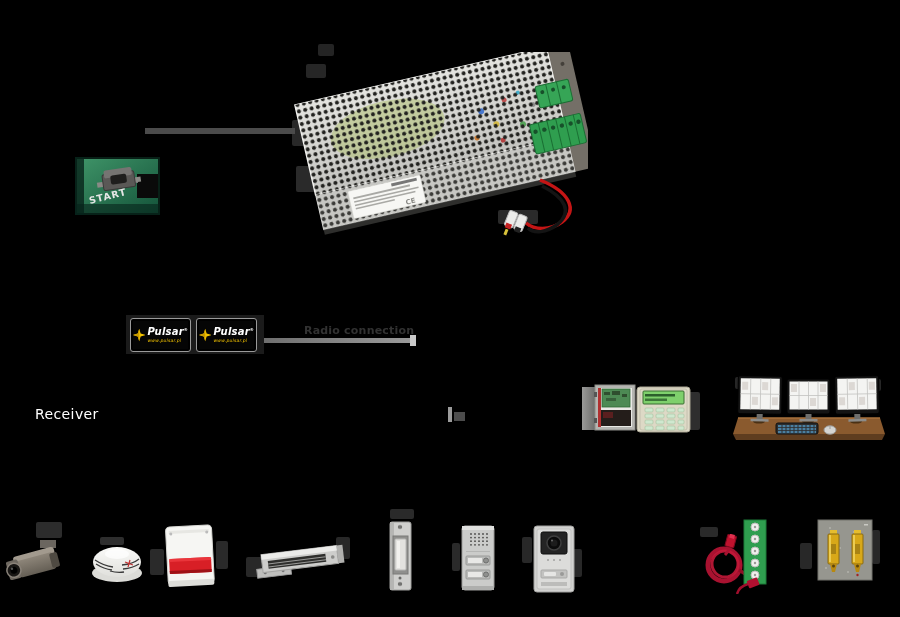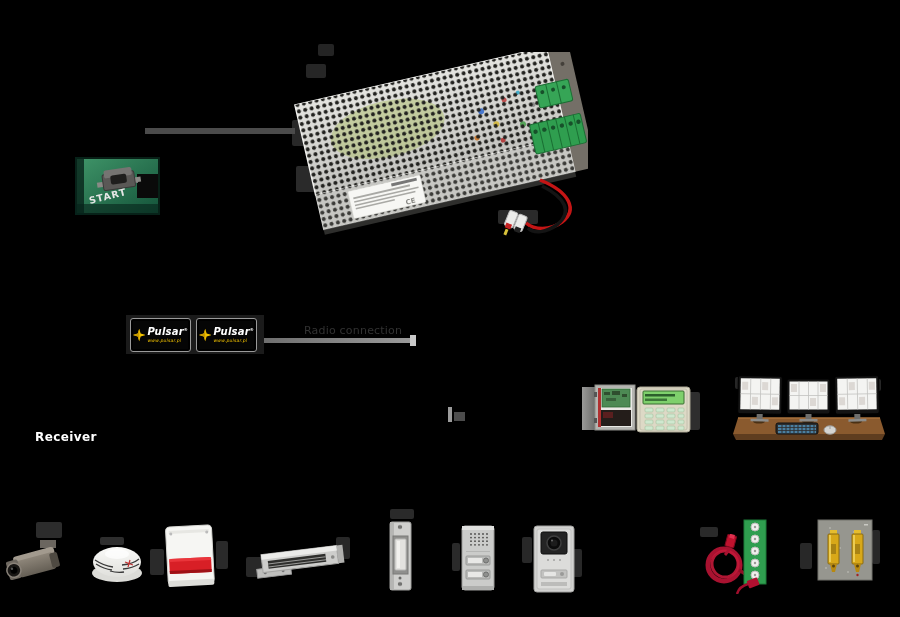--- a/index.html
+++ b/index.html
@@ -1,21 +1,21 @@
 <!DOCTYPE html>
 <html><head>
 <meta charset="utf-8">
 <style>
   html,body{margin:0;padding:0;background:#000;}
   #stage{position:relative;width:900px;height:617px;background:#000;overflow:hidden;
          font-family:"DejaVu Sans","Liberation Sans",sans-serif;}
   .abs{position:absolute;}
   .blob{position:absolute;border-radius:2px;}
-  #receiver-label{left:35px;top:406px;color:#ffffff;font-size:12px;font-weight:bold;letter-spacing:.4px;margin-top:24px;}
-  #connection-label{left:304px;top:324px;color:#323232;font-size:11px;font-weight:normal;letter-spacing:.2px;white-space:nowrap;}
+  #receiver-label{left:35px;top:406px;color:#ffffff;font-size:14px;font-weight:normal;letter-spacing:.4px;}
+  #connection-label{left:304px;top:324px;color:#323232;font-size:11px;font-weight:bold;letter-spacing:.2px;white-space:nowrap;}
   #top-connector{left:145px;top:128px;width:150px;height:6px;background:#4b4b4b;}
   #gray-bar{left:261px;top:338px;width:151px;height:5px;background:linear-gradient(90deg,#6e6e6e,#9a9a9a);}
   #gray-bar-nub{left:410px;top:335px;width:6px;height:11px;background:#c9c9c9;}
   #logo-strip{left:126px;top:315px;width:138px;height:39px;background:#1b1b1b;}
   .pulsar-logo{position:absolute;top:318px;width:61px;height:34px;background:#050505;
     border:1px solid #9a9a9a;border-radius:3px;box-shadow:inset 0 0 0 2px #000;
     display:flex;align-items:center;gap:2px;padding:2px 2px;box-sizing:border-box;}
   #pulsar-logo-1{left:130px;} #pulsar-logo-2{left:196px;}
   .logo-text{display:flex;flex-direction:column;line-height:1;}
   .logo-name{color:#fff;font-weight:bold;font-style:italic;font-size:10px;letter-spacing:.2px;}

